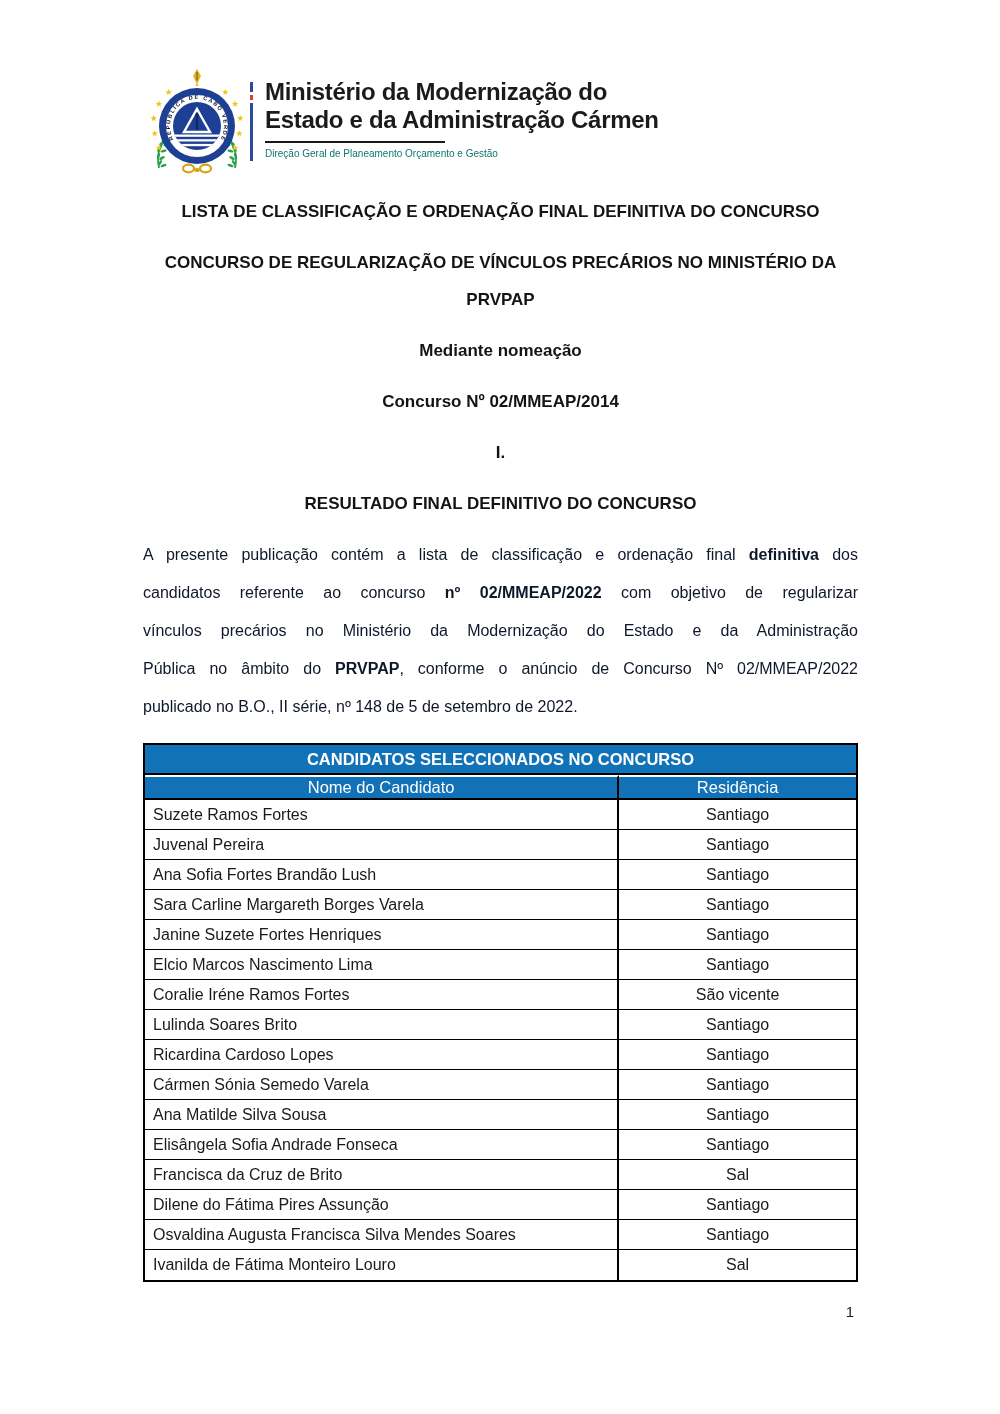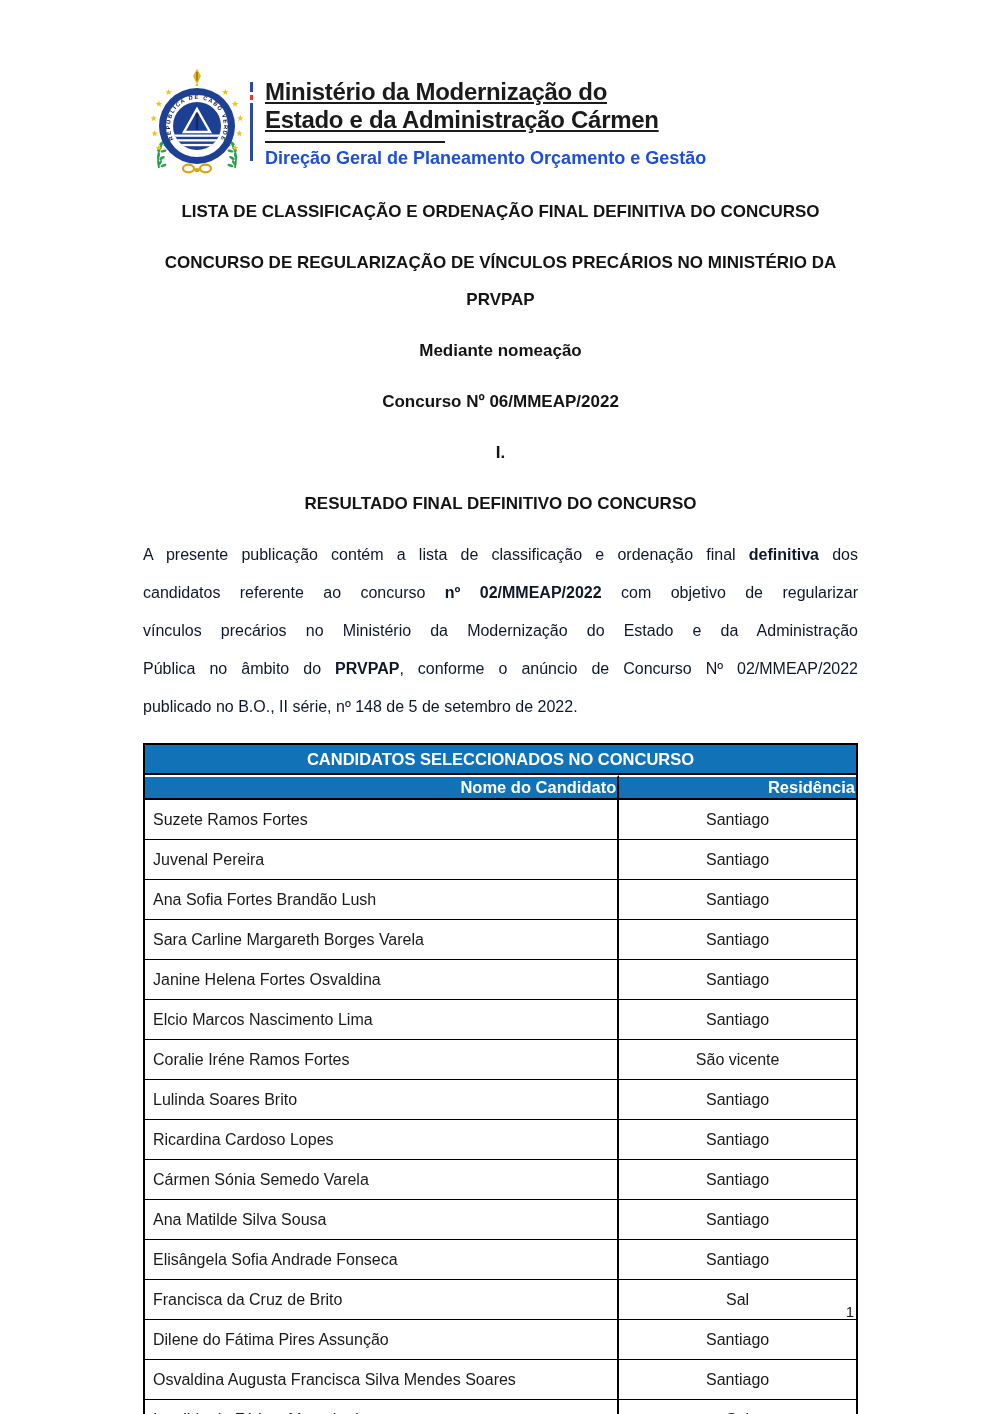--- a/index.html
+++ b/index.html
@@ -15,23 +15,23 @@
     overflow:hidden;
   }
   
   .header{display:flex;align-items:flex-start;margin-left:8px;height:104px;}
   .emblem{width:92px;height:106px;flex:0 0 auto;}
   .sep{display:flex;flex-direction:column;align-items:center;margin-left:7px;margin-top:14px;flex:0 0 auto;}
   .sep-dash{width:3px;height:10px;background:#2e4a9e;}
   .sep-red{width:3px;height:5px;background:#e03a3a;margin:3px 0;}
   .sep-long{width:3px;height:58px;background:#2e4a9e;}
   .head-text{margin-left:12px;padding-top:10px;}
-  .ministry{font-weight:700;font-size:24px;line-height:28px;color:#1b1b1b;letter-spacing:-0.3px;text-decoration:underline;}
+  .ministry{font-weight:700;font-size:24px;line-height:28px;color:#1b1b1b;letter-spacing:-0.3px;}
   .rule{width:180px;height:2px;background:#1a1a1a;margin:7px 0 5px;}
-  .directorate{font-size:18px;color:#1d4ed8;font-weight:bold;}
+  .directorate{font-size:10px;color:#0f766e;}
   
   .heading{font-weight:700;font-size:17px;line-height:37px;text-align:center;color:#141414;}
   .mt-first{margin-top:21px;}
   .mt-block{margin-top:14px;}
   
   .intro{margin-top:14px;font-size:16px;line-height:38px;color:#0f172a;}
   .jline{text-align:justify;text-align-last:justify;}
   .lline{text-align:left;}
   .b{font-weight:700;}
   
@@ -43,25 +43,25 @@
     table-layout:fixed;
   }
   .cand col.c1{width:66.7%;}
   .cand col.c2{width:33.3%;}
   .cand th,.cand td{box-sizing:border-box;overflow:hidden;white-space:nowrap;}
   .cand .title-row th{
     background:#1272b8;color:#ffffff;font-weight:700;font-size:16.5px;
     text-align:center;height:30px;border-bottom:2px solid #000;
   }
   .cand .head-row th{
-    background:#1272b8;color:#ffffff;font-weight:700;font-size:16.5px;
-    text-align:right;height:17px;border-top:2px solid #ffffff;border-bottom:2px solid #000;
+    background:#1272b8;color:#ffffff;font-weight:400;font-size:16.5px;
+    text-align:center;height:17px;border-top:2px solid #ffffff;border-bottom:2px solid #000;
   }
   .cand .head-row th:first-child{border-right:2px solid #000;}
-  .cand td{height:40px;border-bottom:1.5px solid #000;background:#fff;}
+  .cand td{height:30px;border-bottom:1.5px solid #000;background:#fff;}
   .cand tr:last-child td{border-bottom:none;}
   .cand td.name{text-align:left;padding-left:8px;}
   .cand td.res{text-align:center;}
   .cand td:first-child{border-right:2px solid #000;}
   
   .page-number{position:absolute;top:1303px;right:146px;font-size:15px;color:#1b1b1b;}
 </style>
 </head>
 <body>
 
@@ -164,21 +164,21 @@
   </div>
 
   <div class="heading mt-first">LISTA DE CLASSIFICAÇÃO E ORDENAÇÃO FINAL DEFINITIVA DO CONCURSO</div>
 
   <div class="mt-block">
     <div class="heading">CONCURSO DE REGULARIZAÇÃO DE VÍNCULOS PRECÁRIOS NO MINISTÉRIO DA</div>
     <div class="heading">PRVPAP</div>
   </div>
 
   <div class="heading mt-block">Mediante nomeação</div>
-  <div class="heading mt-block">Concurso Nº 06/MMEAP/2022</div>
+  <div class="heading mt-block">Concurso Nº 02/MMEAP/2014</div>
   <div class="heading mt-block">I.</div>
   <div class="heading mt-block">RESULTADO FINAL DEFINITIVO DO CONCURSO</div>
 
   <div class="intro">
     <div class="jline"><span>A presente publicação contém a lista de classificação e ordenação final </span><span class="b">definitiva</span><span> dos</span></div>
     <div class="jline"><span>candidatos referente ao concurso </span><span class="b">nº 02/MMEAP/2022</span><span> com objetivo de regularizar</span></div>
     <div class="jline">vínculos precários no Ministério da Modernização do Estado e da Administração</div>
     <div class="jline"><span>Pública no âmbito do </span><span class="b">PRVPAP</span><span>, conforme o anúncio de Concurso Nº 02/MMEAP/2022</span></div>
     <div class="lline">publicado no B.O., II série, nº 148 de 5 de setembro de 2022.</div>
   </div>
@@ -208,21 +208,21 @@
         </tr>
       <tr>
           <td class="name">Ana Sofia Fortes Brandão Lush</td>
           <td class="res">Santiago</td>
         </tr>
       <tr>
           <td class="name">Sara Carline Margareth Borges Varela</td>
           <td class="res">Santiago</td>
         </tr>
       <tr>
-          <td class="name">Janine Helena Fortes Osvaldina</td>
+          <td class="name">Janine Suzete Fortes Henriques</td>
           <td class="res">Santiago</td>
         </tr>
       <tr>
           <td class="name">Elcio Marcos Nascimento Lima</td>
           <td class="res">Santiago</td>
         </tr>
       <tr>
           <td class="name">Coralie Iréne Ramos Fortes</td>
           <td class="res">São vicente</td>
         </tr>

